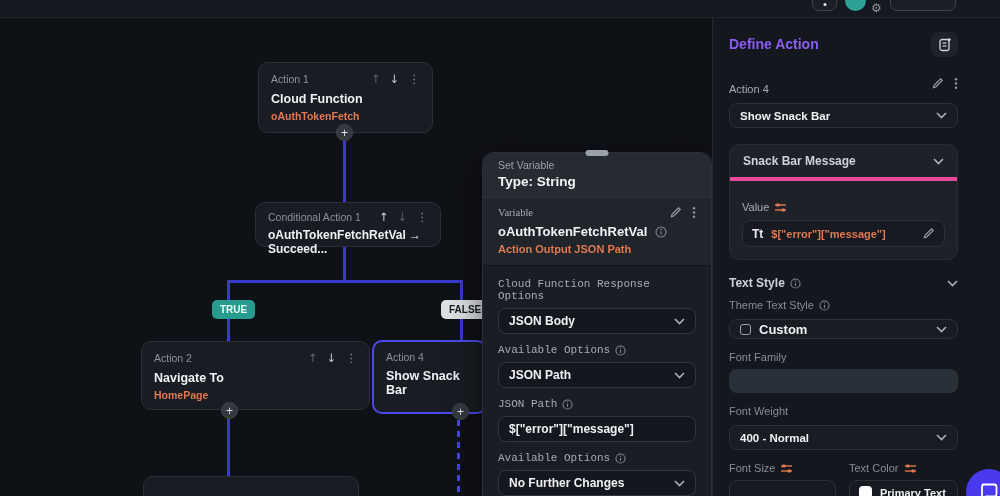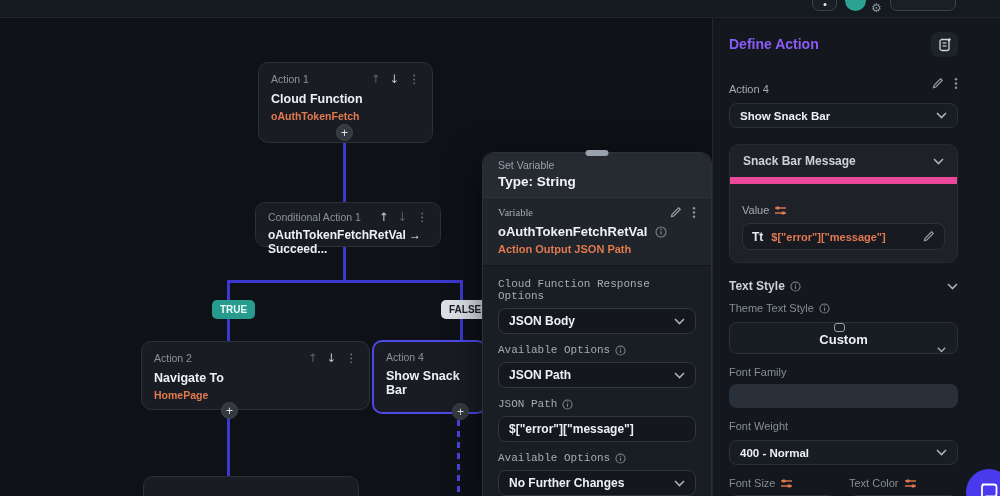--- a/index.html
+++ b/index.html
@@ -70,21 +70,21 @@
            background:#14171d; border-left:1px solid #23272e; padding:14px 42px 0 16px; }
   .panel-title-row { display:flex; align-items:flex-start; }
   .panel-title { color:#8b5cf6; font-size:14px; font-weight:bold; margin-top:4px; }
   .doc-btn { margin-left:auto; width:27px; height:25px; background:#1e232a; border-radius:7px;
              display:flex; align-items:center; justify-content:center; }
   .action-row { display:flex; align-items:center; margin-top:14px; }
   .panel .sel { height:25px; font-size:11.5px; background:#181c23; border-color:#2c3139; margin-top:8px; }
   .section { background:#1e2228; border-radius:10px; margin-top:16px; border:1px solid #272c33; }
   .section-head { display:flex; align-items:center; padding:9px 13px; }
   .section-title { color:#cdd2d8; font-size:12px; font-weight:bold; }
-  .section-body { border-top:7px solid #ec4899; padding:8px 12px 12px; }
+  .section-body { border-top:4px solid #ec4899; padding:8px 12px 12px; }
   .value-field { display:flex; align-items:center; gap:8px; height:27px; background:#171b21;
                  border:1px solid #2c3139; border-radius:8px; padding:0 9px; margin-top:7px; }
   .tt-glyph { color:#e8eaed; font-weight:bold; font-size:12px; }
   .value-text { color:#e2794f; font-size:11px; font-weight:bold; flex:1; }
   .row-head { display:flex; align-items:center; margin-top:16px; }
   .row-head .section-title { font-size:12px; }
   .panel .lbl { margin-top:12px; }
   .panel .inp { height:25px; margin-top:6px; background:#171b21; border-color:#2b3037; }
   .ff-input { height:24px; background:#2a3039; border-radius:8px; margin-top:6px; }
   .grid2 { display:flex; gap:13px; }
@@ -117,21 +117,21 @@
   <div class="vline" style="left:343px; top:133px; height:72px;"></div>
   <div class="vline" style="left:343px; top:246px; height:36px;"></div>
   <div class="hline" style="left:228px; top:280px; width:235px;"></div>
   <div class="vline" style="left:227px; top:280px; height:21px;"></div>
   <div class="vline" style="left:460px; top:280px; height:21px;"></div>
   <div class="vline" style="left:227px; top:318px; height:24px;"></div>
   <div class="vline" style="left:460px; top:318px; height:24px;"></div>
   <div class="vline" style="left:227px; top:418px; height:59px;"></div>
   <div class="vdash" style="left:457px; top:420px; height:76px;"></div>
 
-  <div class="node" style="left:258px; top:62px; width:175px; height:81px;">
+  <div class="node" style="left:258px; top:62px; width:175px; height:71px;">
     <div class="node-header">
       <span>Action 1</span>
       <span class="node-icons">
         <span class="ic-dim">↑</span>
         <span class="ic-lit">↓</span>
         <span class="ic-kebab">⋮</span>
       </span>
     </div>
     <div class="node-title">Cloud Function</div>
     <div class="node-sub">oAuthTokenFetch</div>
@@ -337,21 +337,21 @@
     </div>
 
     <div class="lbl dim" style="margin-top:9px;">
         <span>Theme Text Style</span>
       <svg width="11" height="11" viewBox="0 0 12 12">
           <circle cx="6" cy="6" r="5" fill="none" stroke="#7e858d" stroke-width="1.1"></circle>
           <line x1="6" y1="5.2" x2="6" y2="8.6" stroke="#7e858d" stroke-width="1.2"></line>
           <circle cx="6" cy="3.4" r=".8" fill="#7e858d"></circle>
         </svg>
     </div>
-    <div class="sel" style="height:32px;flex-direction:column;">
+    <div class="sel" style="height:20px;">
       <span class="checkbox-sq" style="margin-right:8px;"></span>
       <span class="grow sel-value">Custom</span>
       <svg class="chevron" width="11" height="7" viewBox="0 0 11 7">
           <polyline points="1,1 5.5,5.5 10,1" fill="none" stroke="#aab1b8" stroke-width="1.6"></polyline>
         </svg>
     </div>
 
     <div class="lbl dim">
         <span>Font Family</span>
       </div>

